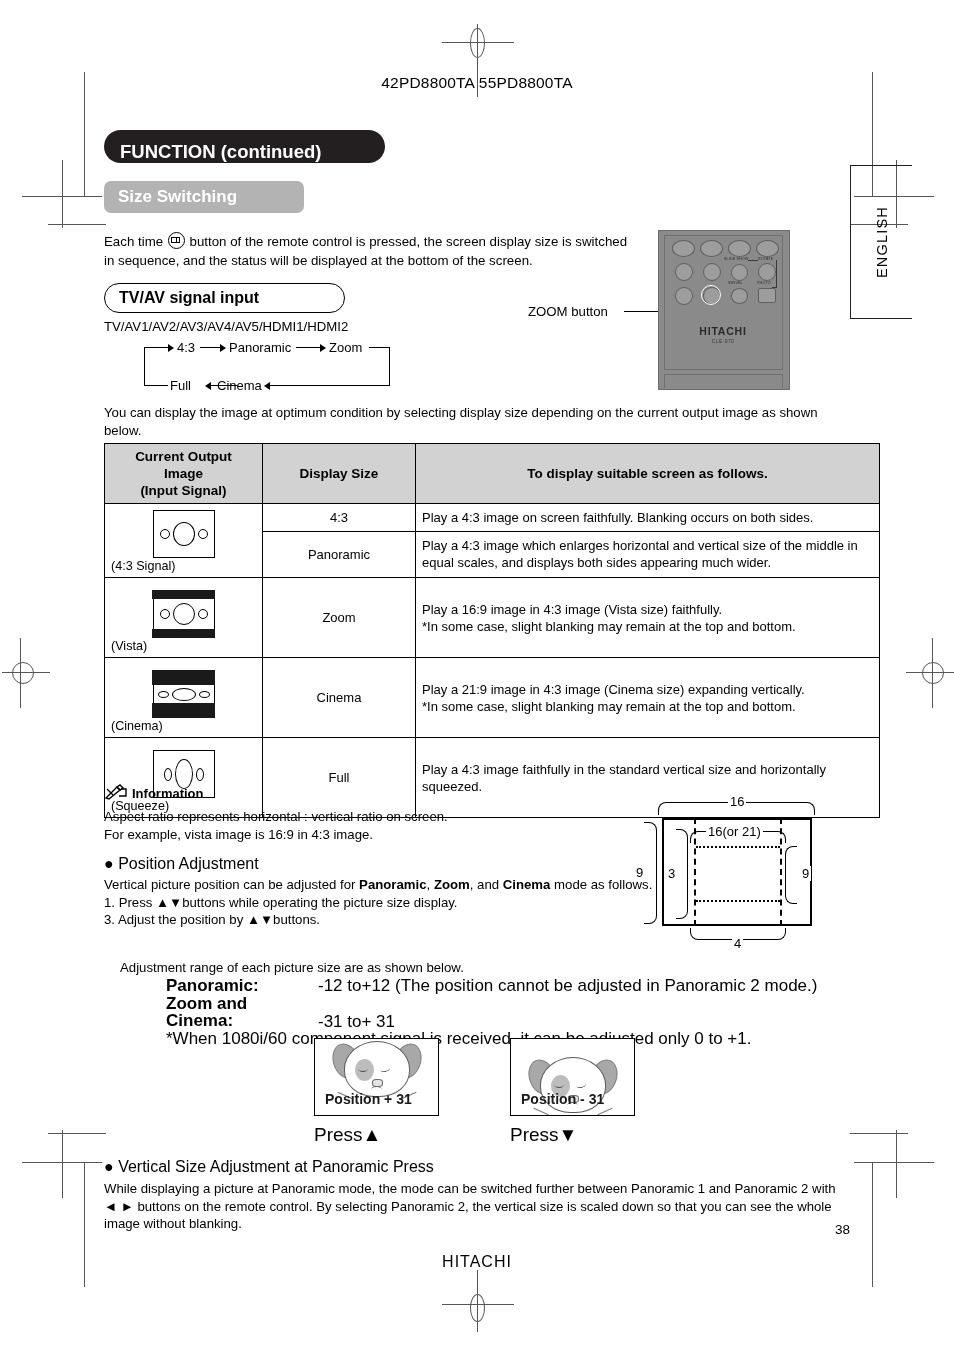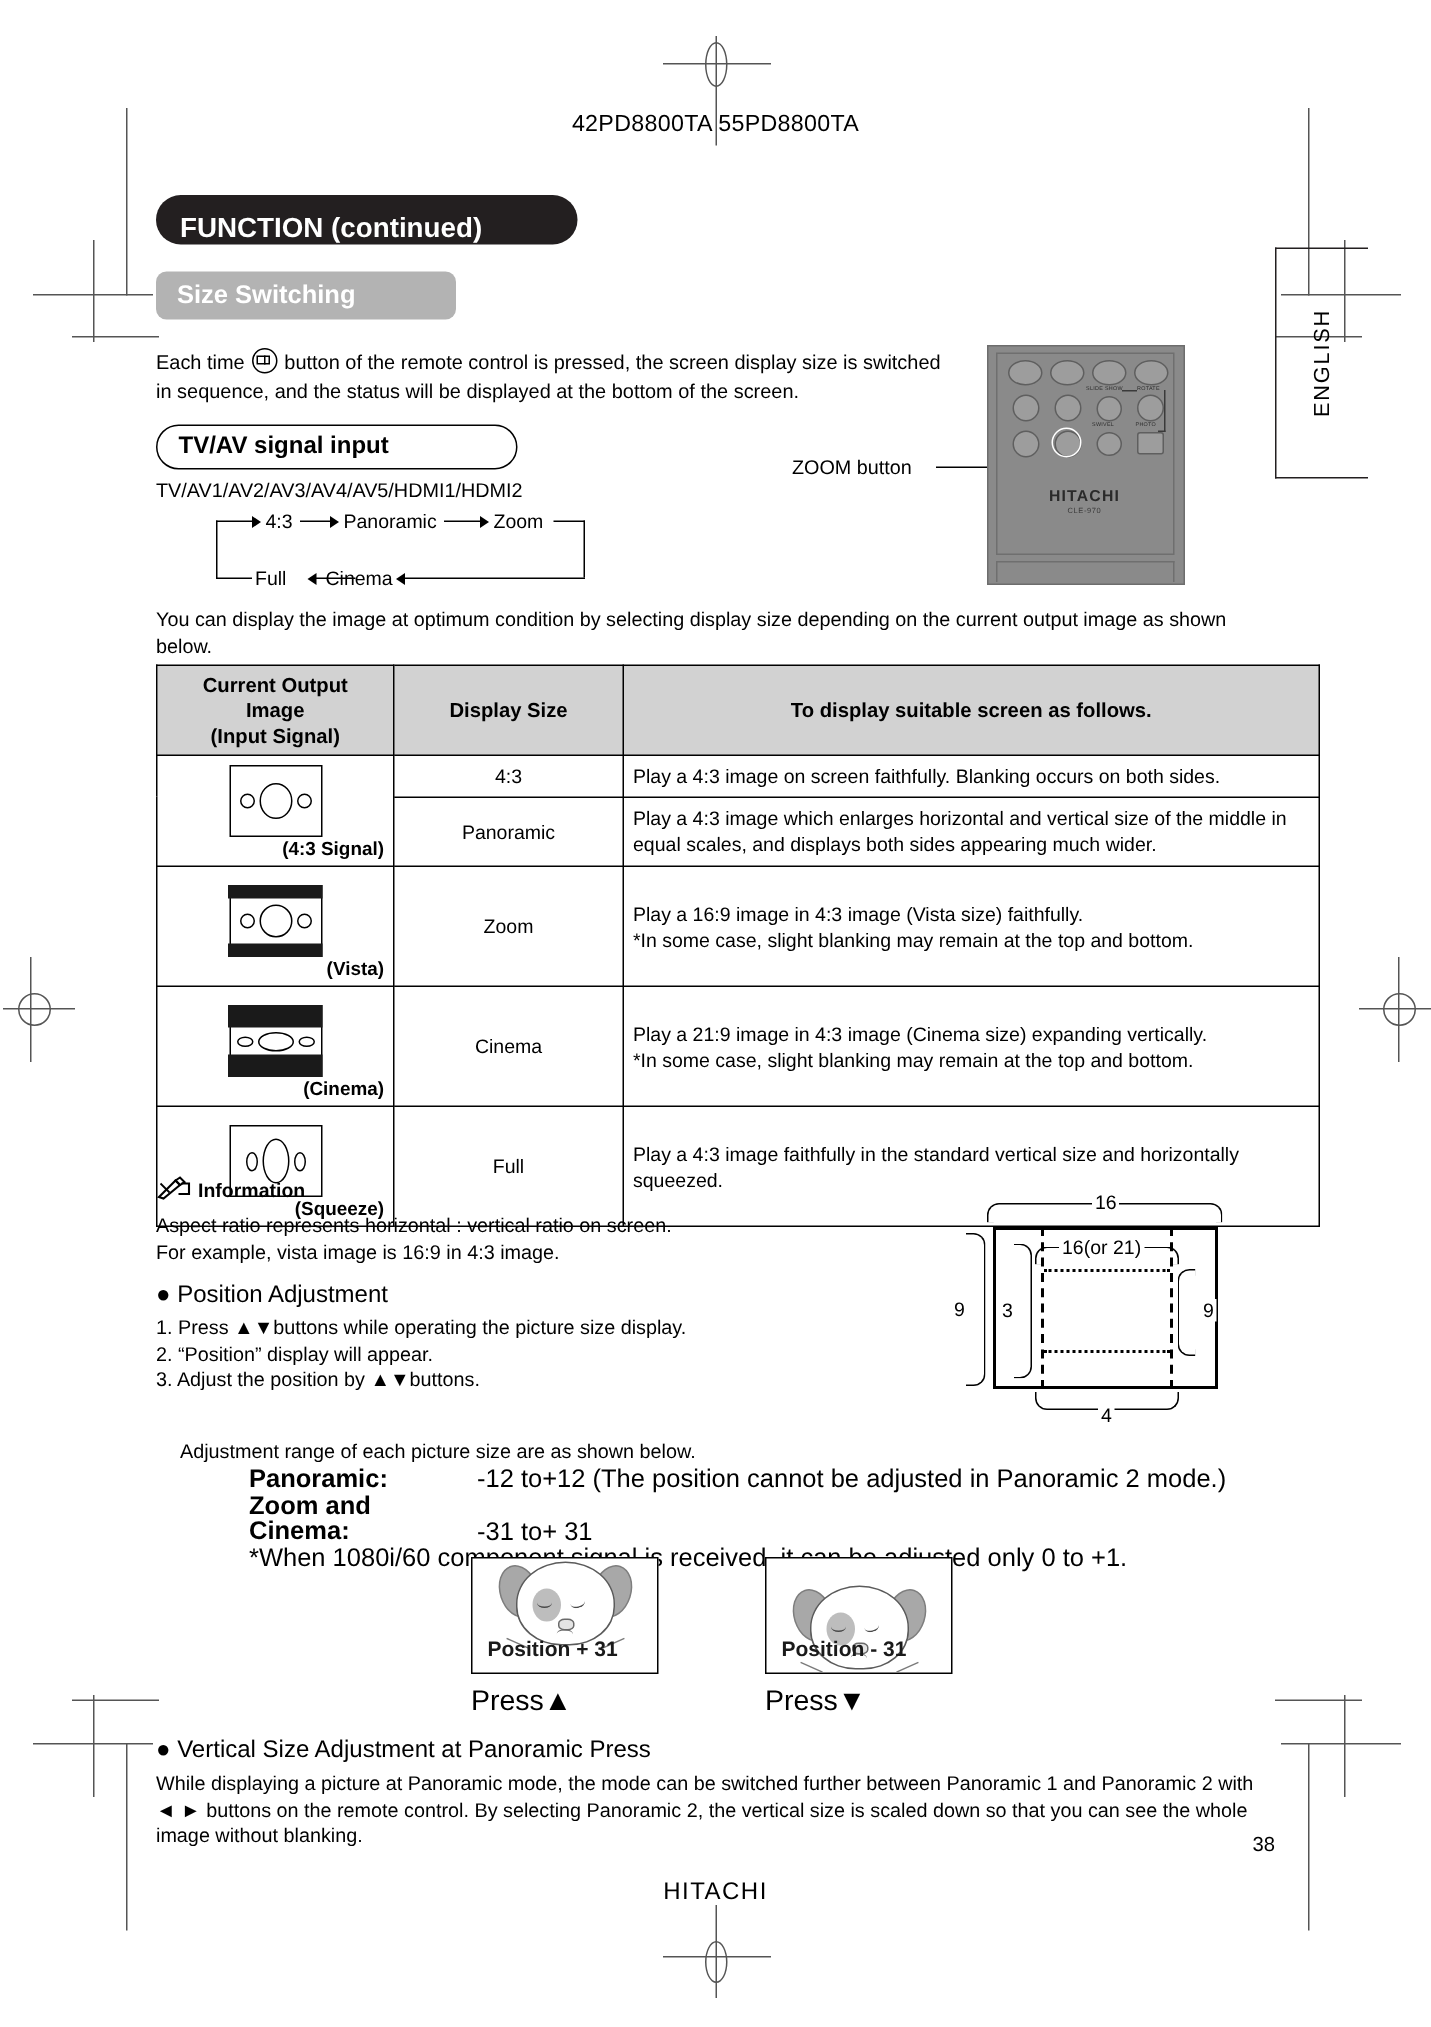--- a/index.html
+++ b/index.html
@@ -250,21 +250,21 @@
     text-align: center;
     font-size: 13.5px;
     line-height: 17px;
   }
   .col-img { width: 145px; }
   .col-size { width: 140px; text-align: center; }
   .col-desc { text-align: left; line-height: 17px; }
   .cellpad { padding: 6px 8px; }
 
   
-  .aspect-cell { text-align: right; font-weight: bold; }
+  .aspect-cell { text-align: left; }
   .aspect-box {
     position: relative;
     width: 62px; height: 48px;
     margin: 2px auto 1px auto;
     border: 1.4px solid #000;
     box-sizing: border-box;
     background: #fff;
   }
   .aspect-box .bar {
     position: absolute; left: -1.4px; right: -1.4px; height: 9px; background: #1a1a1a;
@@ -641,22 +641,24 @@
   <div class="brace" style="left:62px; top:140px; width:94px; height:11px; border-top:none; border-radius:0 0 8px 8px;"></div>
   <span class="num" style="left:104px; top:148px;">4</span>
 </div>
 
 <div class="h-bullet" style="left:104px; top:855px;">
   <span>●</span>
   <span>Position Adjustment</span>
 </div>
 
 <div class="pos-body">
+  <div>
+    <span>Vertical picture position can be adjusted for </span><b>Panoramic</b><span>, </span><b>Zoom</b><span>, and </span><b>Cinema</b><span> mode as follows.</span>
+  </div>
   <div>1. Press ▲▼buttons while operating the picture size display.</div>
-  <div>2. “Position” display will appear.</div>
   <div>3. Adjust the position by ▲▼buttons.</div>
 </div>
 
 <div style="position:absolute; left:120px; top:960px; font-size:13.2px;">Adjustment range of each picture size are as shown below.</div>
 
 <div class="ranges">
   <div>
     <span class="lbl"><b>Panoramic</b><span>:</span></span><span>-12 to+12  (The position cannot be adjusted in Panoramic 2 mode.)</span>
   </div>
   <div>

